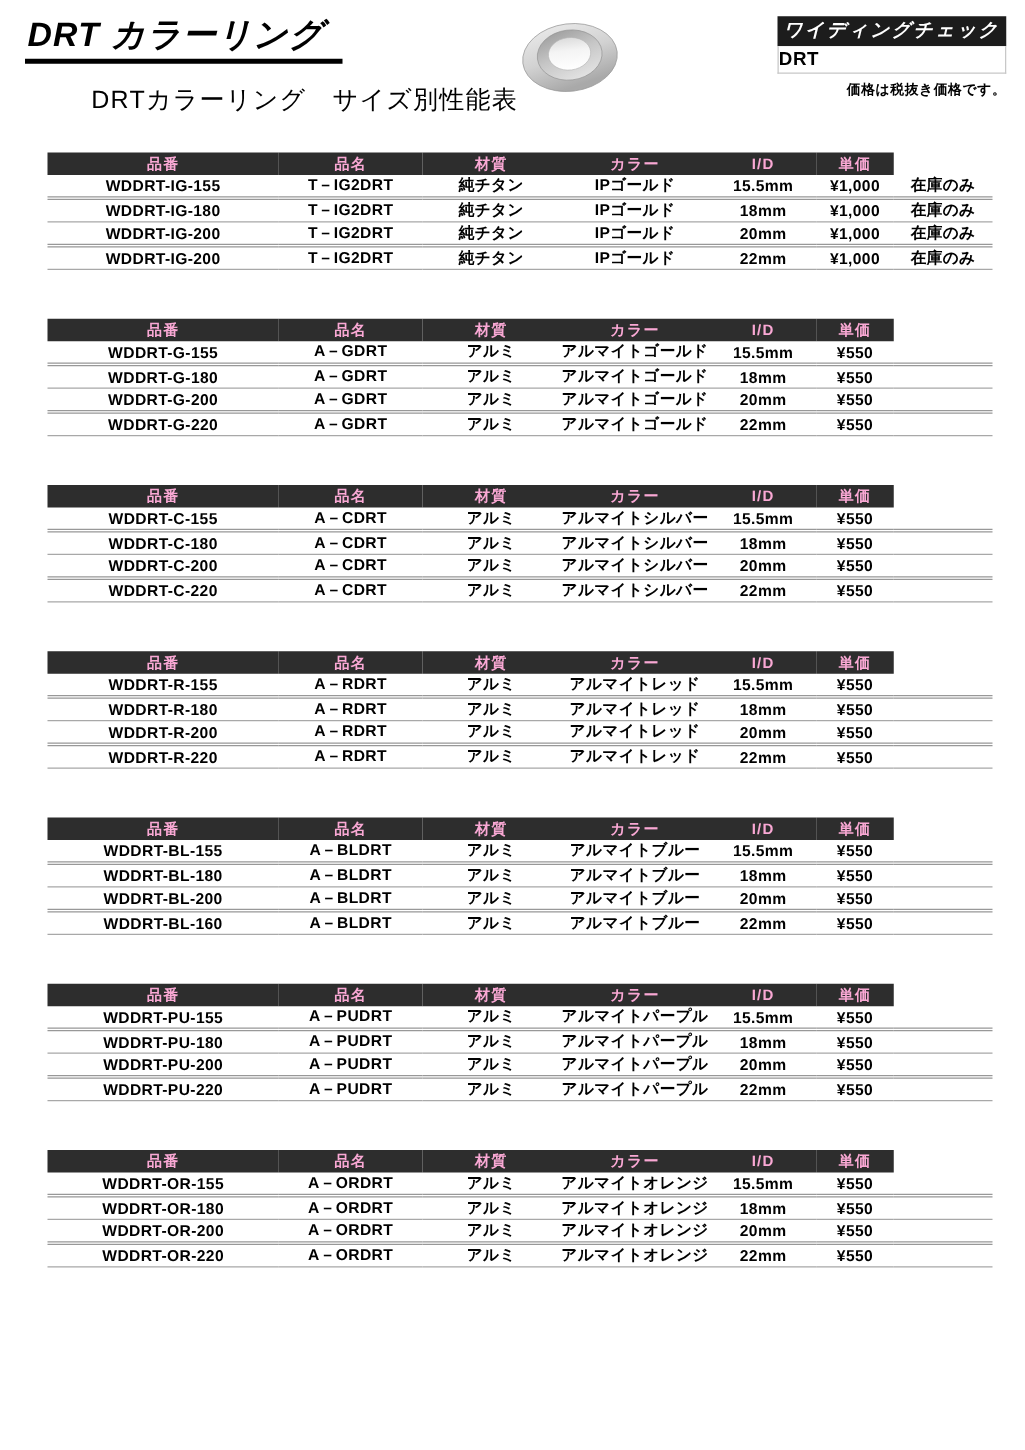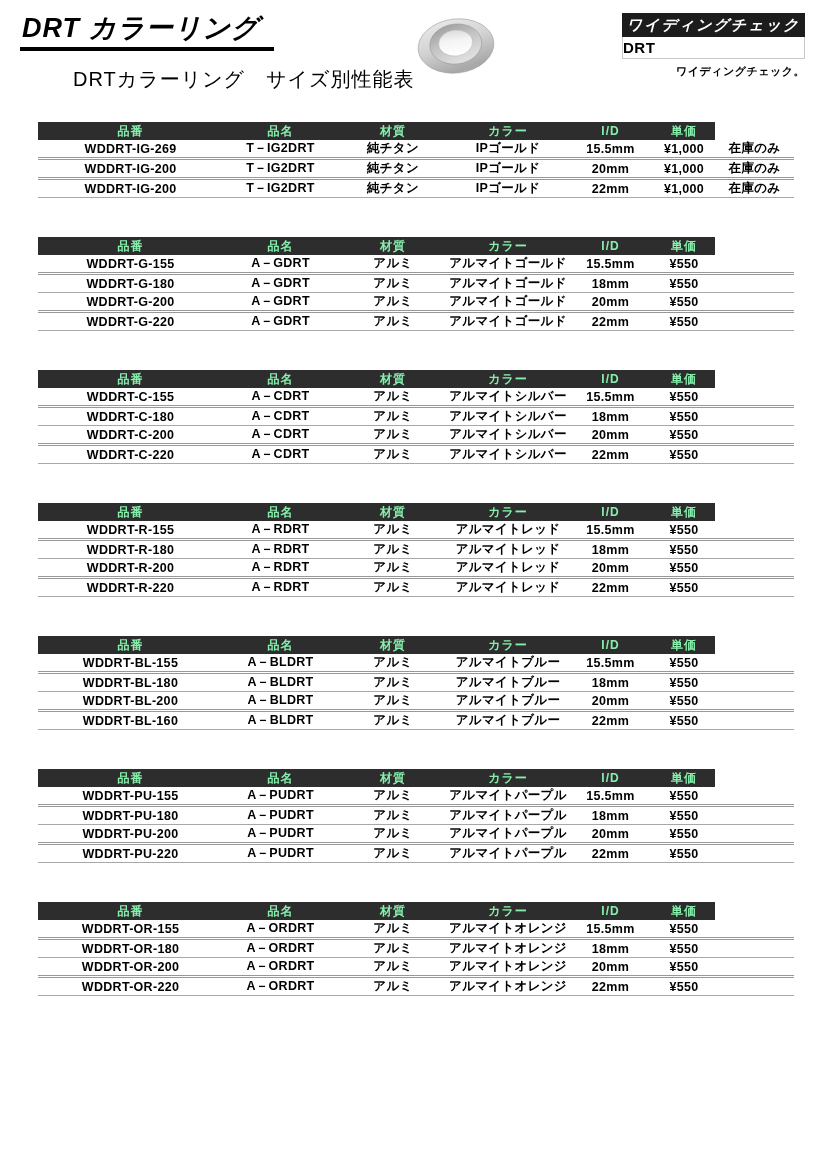--- a/index.html
+++ b/index.html
@@ -42,21 +42,21 @@
   }
 
   
   .tables-wrap{position:absolute;left:38px;top:122px;width:756px;}
   table.size-table{
     border-collapse:collapse;table-layout:fixed;width:756px;
     margin:0 0 39px 0;
   }
   table.size-table:last-child{margin-top:20px;}
   .size-table th{
-    background:#2d2d2d;color:#86efac;
+    background:#2d2d2d;color:#f9a8d4;
     font-size:12px;font-weight:bold;
     height:18px;padding:0;text-align:center;letter-spacing:1px;
   }
   .size-table th.note-h{background:transparent;}
   .size-table td{
     font-size:12.5px;font-weight:bold;text-align:center;
     height:17px;padding:0;white-space:nowrap;
     letter-spacing:0.3px;
   }
   .size-table tr.row-a td{border-bottom:3px double #989898;}
@@ -96,21 +96,21 @@
         <ellipse cx="42" cy="31" rx="17" ry="13" fill="url(#rgHole)" stroke="#b5b5b5" stroke-width="0.5"></ellipse>
       </g>
     </svg>
   </div>
 
   <div class="badge">
     <div class="badge-bar">ワイディングチェック</div>
     <div class="badge-brand">DRT</div>
   </div>
 
-  <div class="tax-note">ワイディングチェック。</div>
+  <div class="tax-note">価格は税抜き価格です。</div>
 
   <div class="tables-wrap">
   <table class="size-table">
     <colgroup>
       <col style="width:185px">
           <col style="width:115px">
           <col style="width:110px">
       <col style="width:120px">
           <col style="width:85px">
           <col style="width:62px">
@@ -122,25 +122,34 @@
             <th>品名</th>
             <th>材質</th>
             <th>カラー</th>
             <th>I/D</th>
             <th>単価</th>
             <th class="note-h"></th>
       </tr>
     </thead>
     <tbody>
           <tr class="row-a">
-            <td>WDDRT-IG-269</td>
+            <td>WDDRT-IG-155</td>
             <td>T－IG2DRT</td>
             <td>純チタン</td>
             <td>IPゴールド</td>
             <td>15.5mm</td>
+            <td>¥1,000</td>
+            <td>在庫のみ</td>
+          </tr>
+          <tr class="row-b">
+            <td>WDDRT-IG-180</td>
+            <td>T－IG2DRT</td>
+            <td>純チタン</td>
+            <td>IPゴールド</td>
+            <td>18mm</td>
             <td>¥1,000</td>
             <td>在庫のみ</td>
           </tr>
           <tr class="row-a">
             <td>WDDRT-IG-200</td>
             <td>T－IG2DRT</td>
             <td>純チタン</td>
             <td>IPゴールド</td>
             <td>20mm</td>
             <td>¥1,000</td>

